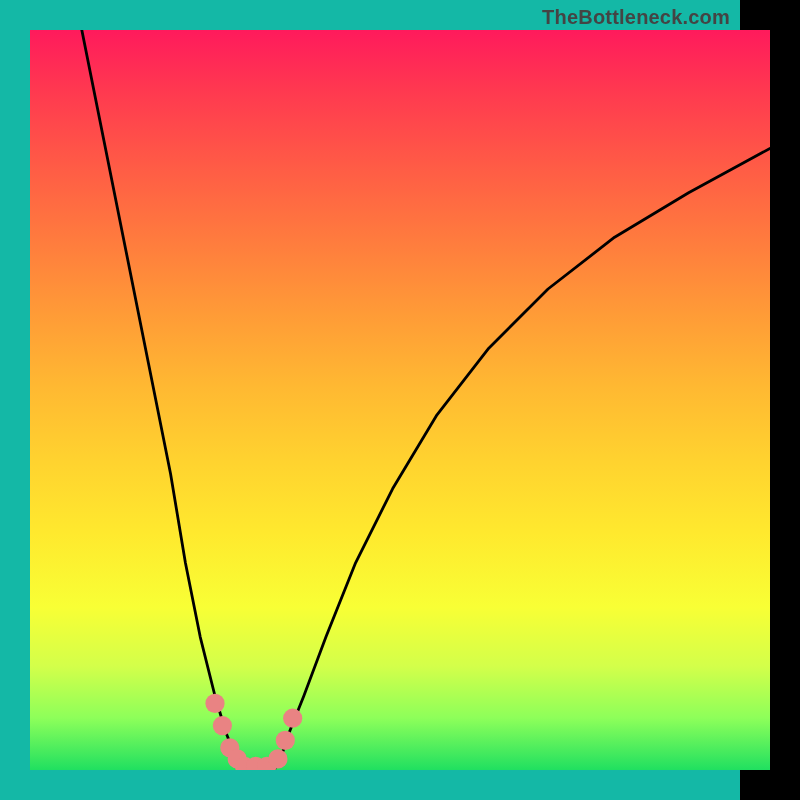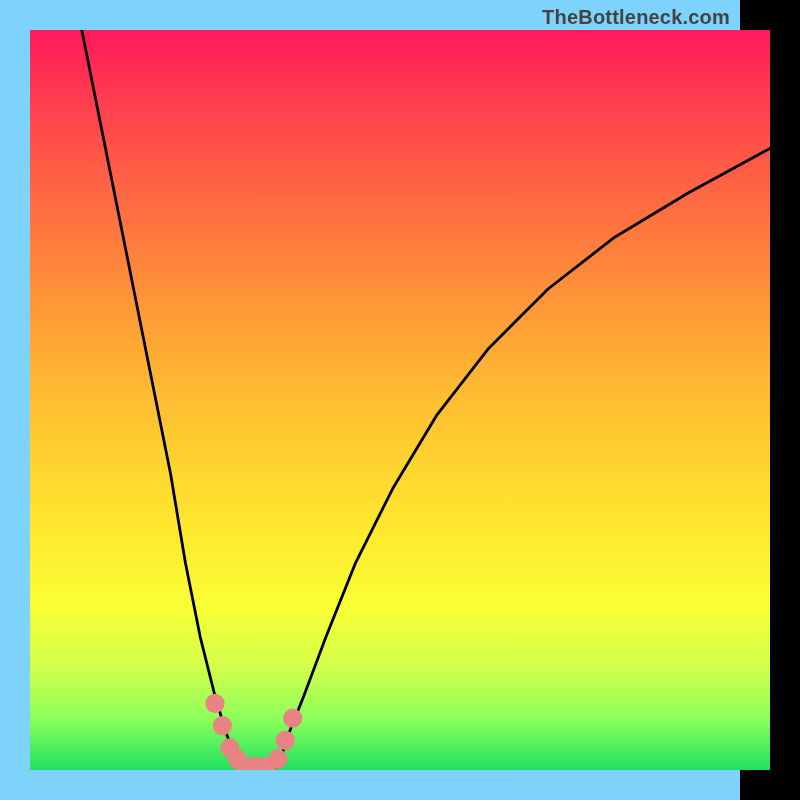--- a/index.html
+++ b/index.html
@@ -10,21 +10,21 @@
     overflow: hidden;
     background: #000;
     font-family: Arial, Helvetica, sans-serif;
   }
   .frame {
     position: absolute;
     top: 0;
     left: 0;
     width: 740px;
     height: 800px;
-    background: #7dd3fc;
+    background: #14b8a6;
     text-align: right;
   }
   .plot {
     position: absolute;
     top: 30px;
     left: 30px;
     width: 740px;
     height: 740px;
     
     background: linear-gradient(

